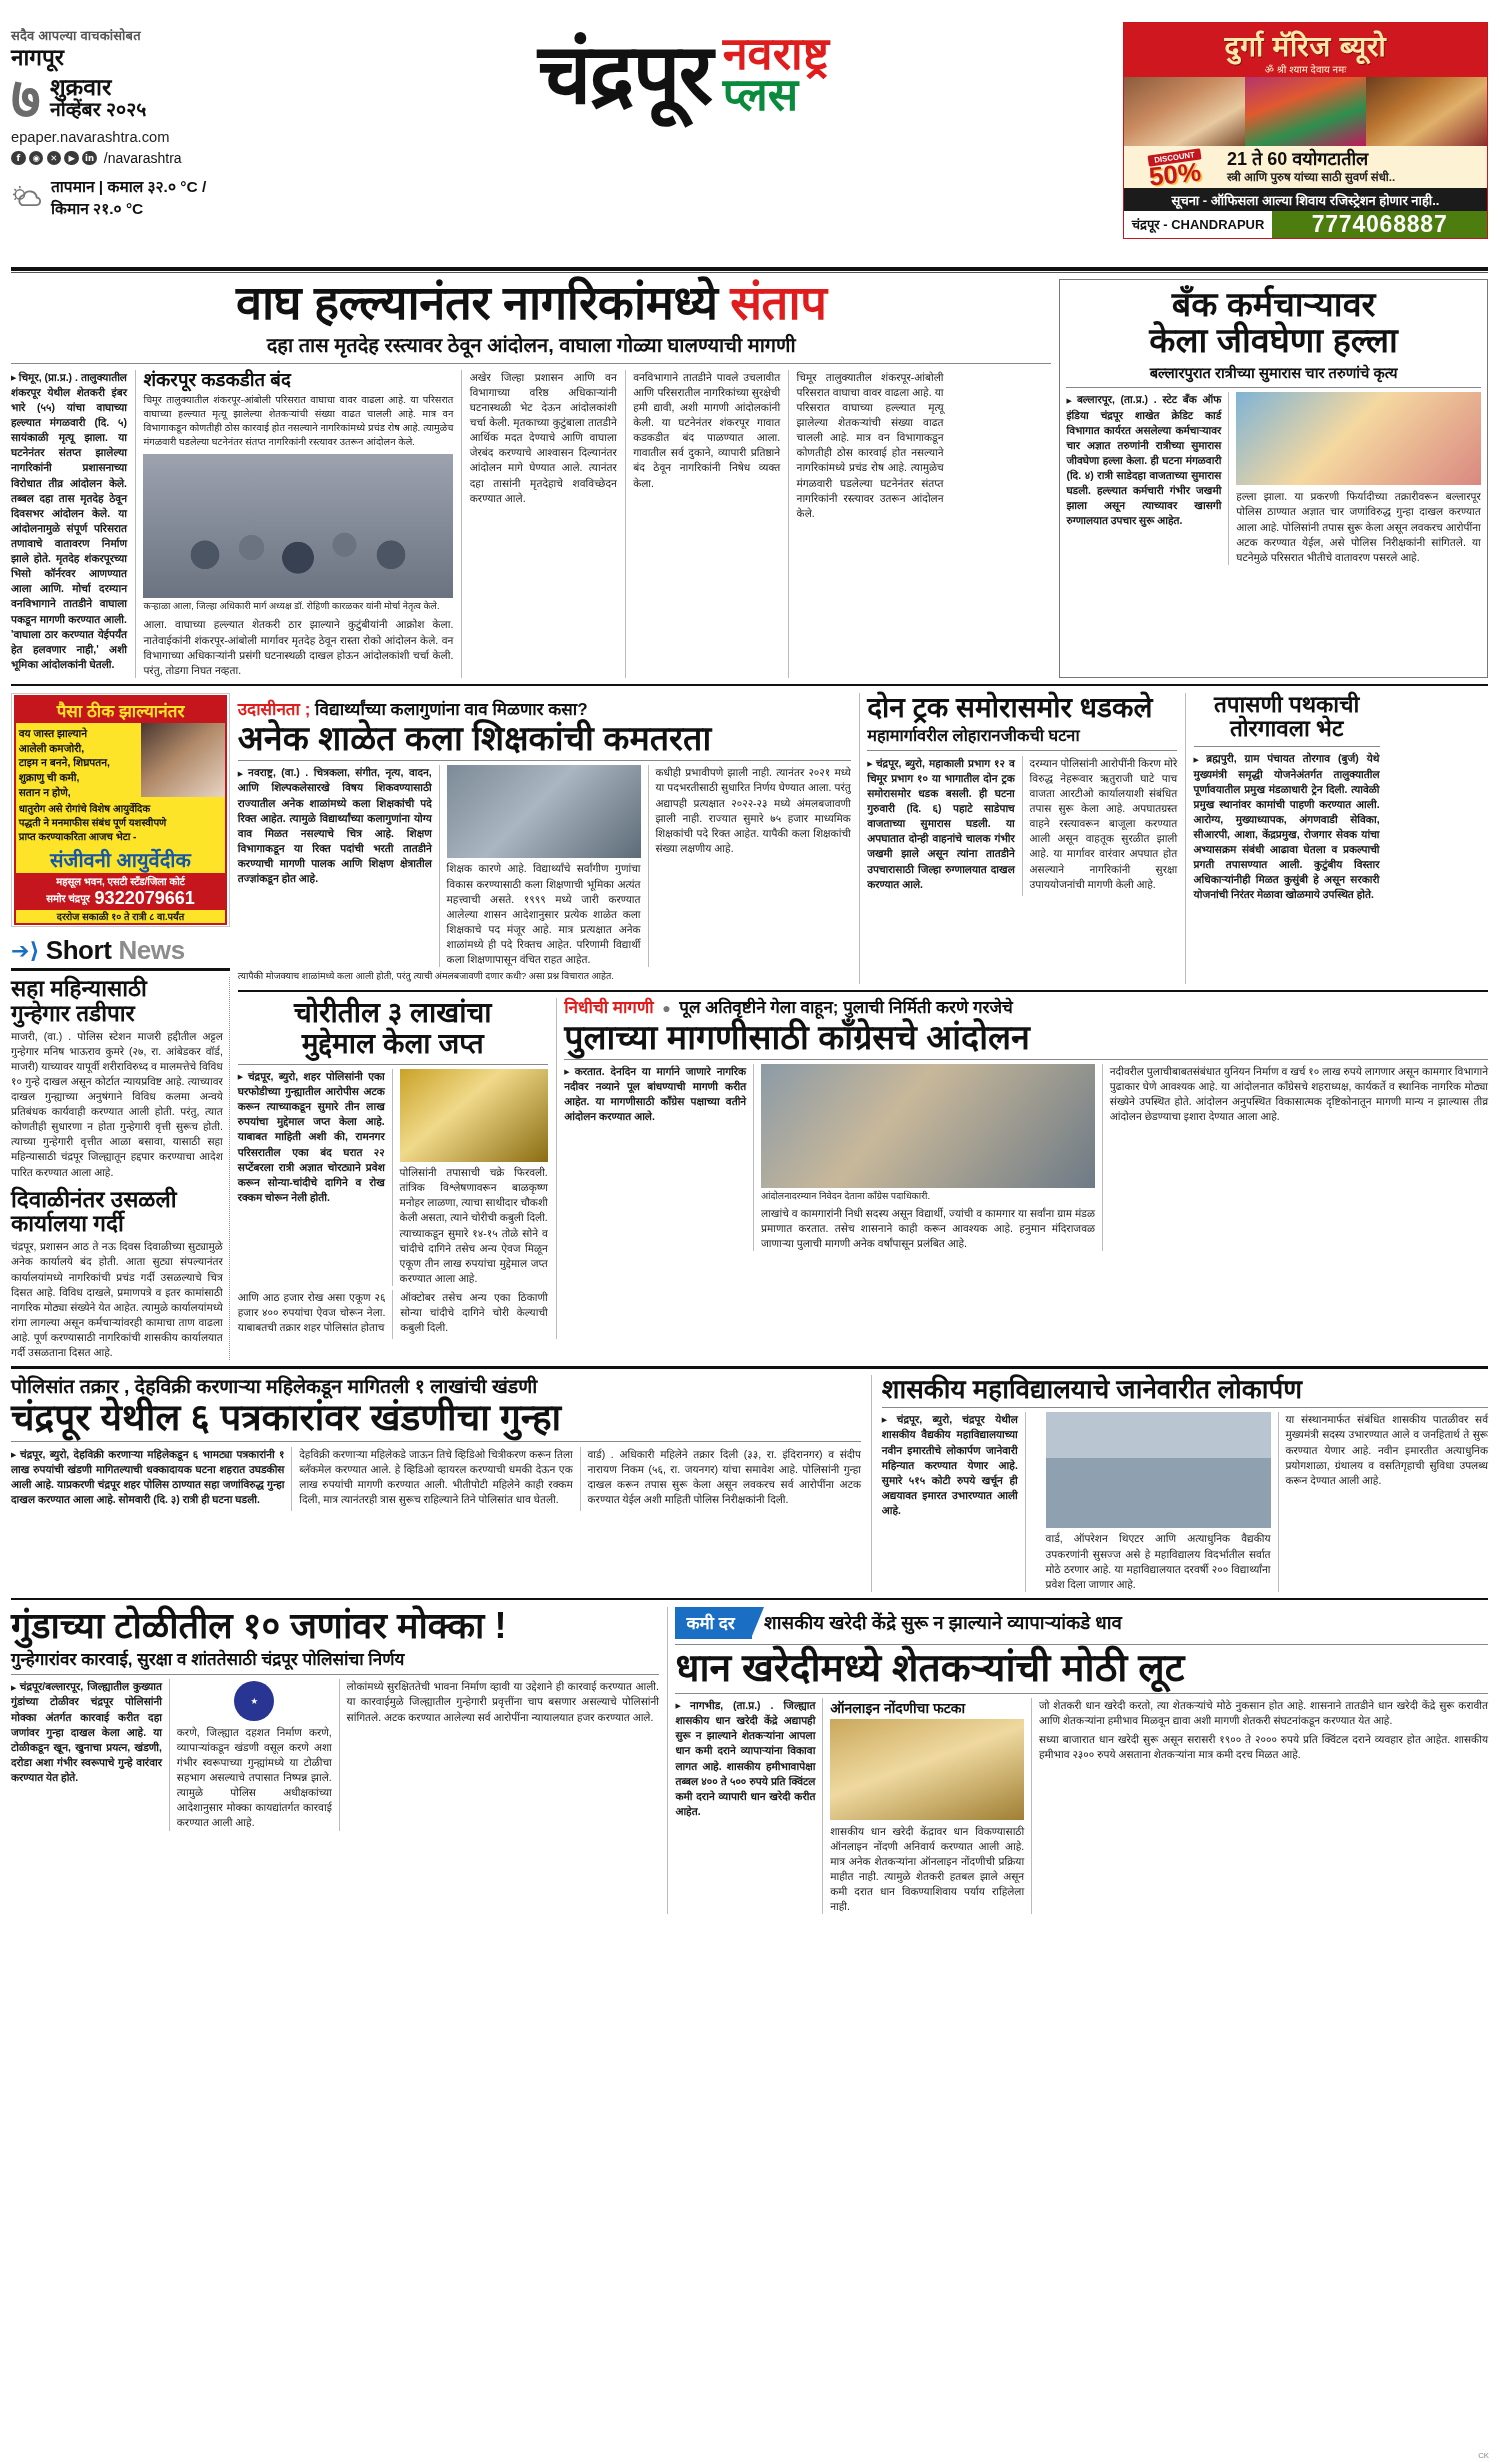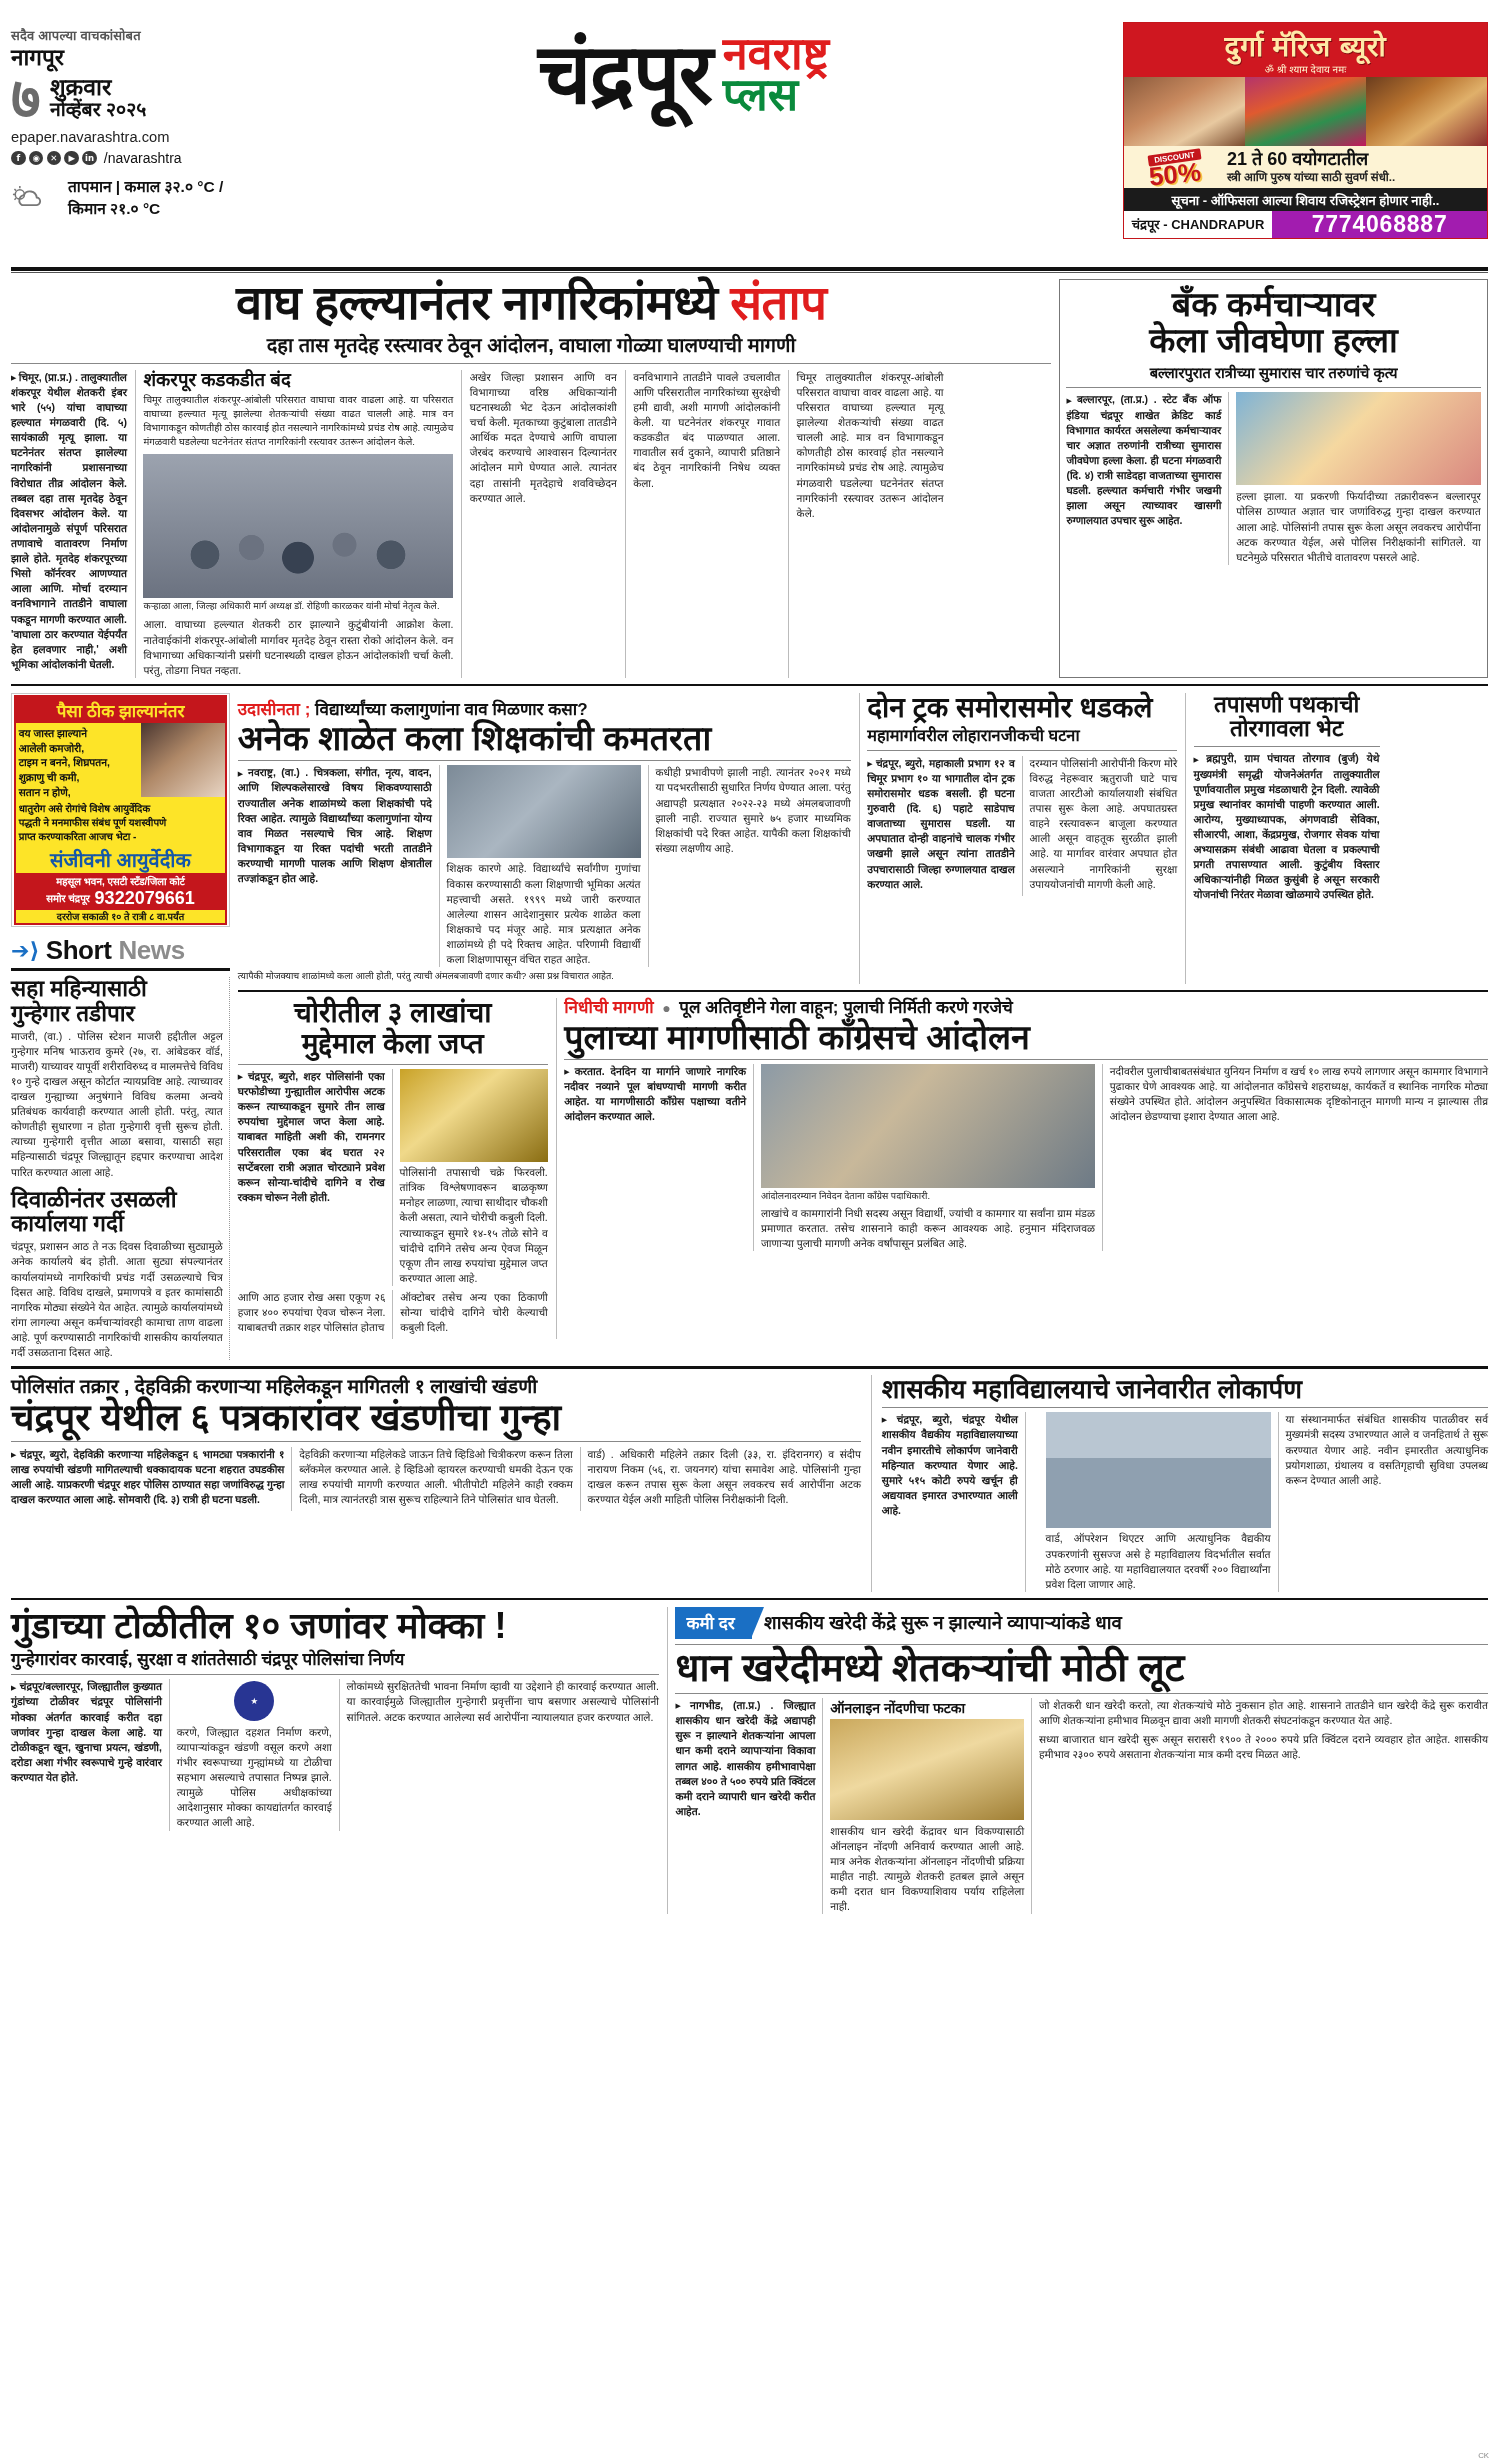--- a/index.html
+++ b/index.html
@@ -24,21 +24,21 @@
   .dayname { font-size:23px; font-weight:700; line-height:1.05; }
   .datetext { font-size:19.4px; font-weight:700; line-height:1.05; }
   .epaper { font-size:14.7px; margin-top:6.2px; color:#222; }
   .social { display:flex; align-items:center; gap:3.1px; margin-top:4.7px; }
   .sicon {
     width:14.7px; height:14.7px; border-radius:50%; background:#3a3a3a; color:#fff;
     font-size:8.5px; display:flex; align-items:center; justify-content:center;
     font-weight:700; font-family:"DejaVu Sans", sans-serif;
   }
   .shandle { font-size:14px; margin-left:3.9px; }
-  .weather { display:flex; align-items:center; gap:24px; margin-top:9.3px; font-size:15.5px; font-weight:600; }
+  .weather { display:flex; align-items:center; gap:7px; margin-top:9.3px; font-size:15.5px; font-weight:600; }
   .wicon { width:33px; height:23px; position:relative; flex:none; }
 
   .mh-center { flex:1; text-align:center; padding-top:20px; position:relative; }
   .logo-row { display:flex; align-items:center; justify-content:center; gap:11px; }
   .logo-main {
     font-size:84px; font-weight:800; letter-spacing:-1.6px; line-height:.95;
     font-family:Liberation Sans, sans-serif; color:#111;
   }
   .logo-sec { text-align:left; line-height:.92; }
   .logo-nav { font-size:45px; font-weight:800; color:#e01d1d; font-family:"Liberation Serif", serif; }
@@ -60,21 +60,21 @@
   .wad-offer { display:flex; align-items:center; background:#fdf3d4; padding:2.3px 4.7px; gap:6.2px; flex:1; }
   .disc { position:relative; width:92px; flex:none; text-align:center; }
   .disc-lbl { font-size:7.8px; font-weight:800; color:#fff; background:#c4161c; display:inline-block; padding:0.8px 6.2px; transform:rotate(-8deg); border-radius:1.6px; }
   .disc-pct { font-size:26px; font-weight:800; color:#c4161c; transform:rotate(-6deg); line-height:.9; text-shadow:1.6px 1.6px 0 #f5c242; }
   .offer-txt { text-align:left; }
   .offer-1 { font-size:18px; font-weight:800; color:#111; line-height:1.05; }
   .offer-2 { font-size:11.6px; font-weight:700; color:#222; }
   .wad-note { background:#1b1b1b; color:#fff; font-size:13px; font-weight:700; text-align:center; padding:2.3px 0; }
   .wad-foot { display:flex; align-items:center; background:#fff; }
   .wad-city { flex:none; padding:1.6px 7.8px; font-size:13px; font-weight:800; color:#111; }
-  .wad-phone { flex:1; background:#a21caf; color:#fff; font-size:23px; font-weight:800; text-align:center; letter-spacing:0.8px; }
+  .wad-phone { flex:1; background:#4d7c0f; color:#fff; font-size:23px; font-weight:800; text-align:center; letter-spacing:0.8px; }
 
   .hr-thick { height:3.9px; background:#111; margin:4.7px 0 0; }
   .hr-thin { height:0.8px; background:#555; margin-top:1.6px; }
 
   
   .rule { height:2.3px; background:#111; }
   .rule-thin { height:0.8px; background:#888; }
   .vline { width:0.8px; background:#bbb; }
 
   .hl-xl { font-size:47px; font-weight:800; line-height:1.04; letter-spacing:-0.4px; }

